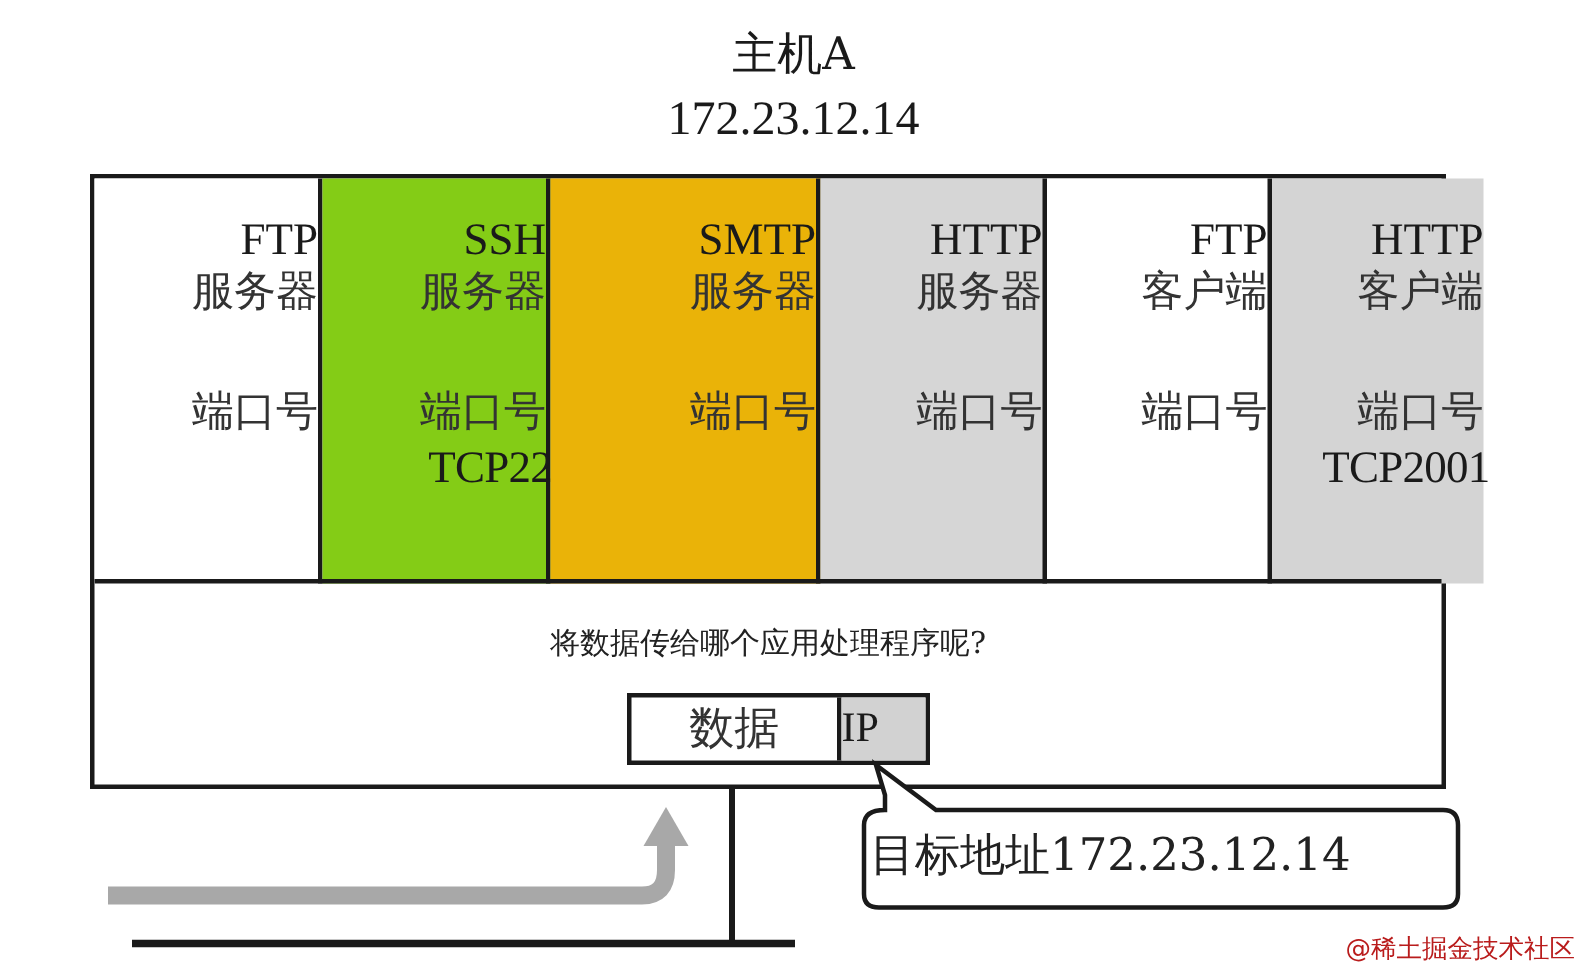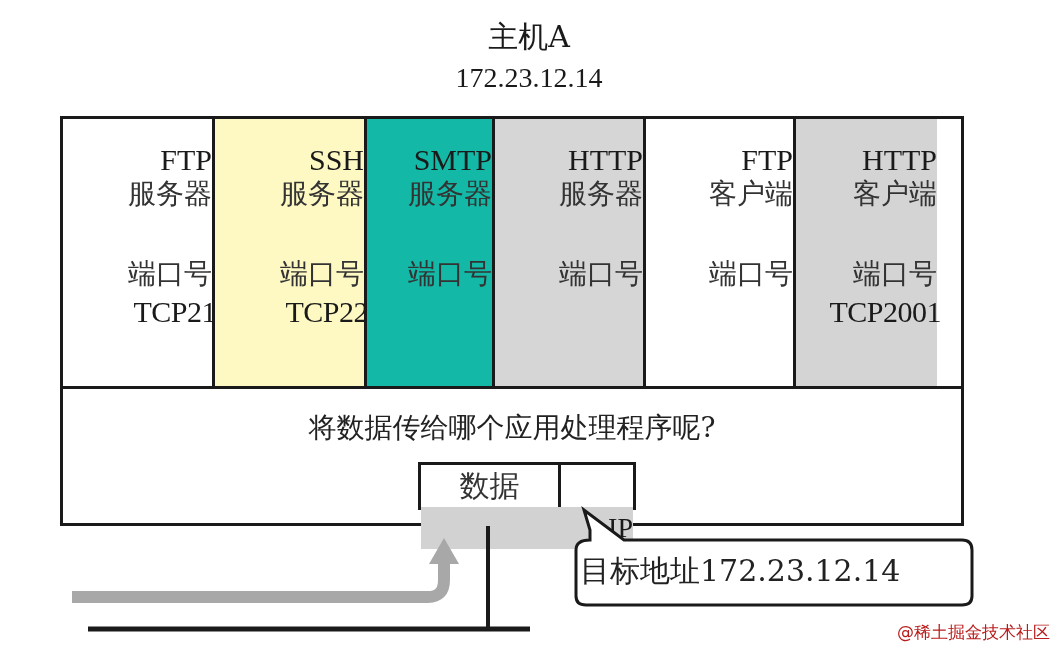--- a/index.html
+++ b/index.html
@@ -2,73 +2,72 @@
 <html><head>
   <meta charset="utf-8">
   <style>
     html, body { margin: 0; padding: 0; background: #ffffff; }
     body { width: 1058px; height: 652px; position: relative; overflow: hidden;
            font-family: "DejaVu Serif", "Liberation Serif", serif; color: #1a1a1a; }
     .abs { position: absolute; }
     .host-title { left: 0; width: 1058px; top: 20px; text-align: center;
                   font-size: 30px; line-height: 34px; }
     .host-ip { left: 0; width: 1058px; top: 60px; text-align: center;
-               font-family: "Liberation Serif", serif; font-size: 28px; line-height: 36px; }
+               font-family: "Liberation Serif", serif; font-size: 32px; line-height: 36px; }
     .outer { left: 60px; top: 116px; width: 904px; height: 410px;
              border: 3px solid #1a1a1a; box-sizing: border-box; }
     .apps { left: 63px; top: 119px; height: 270px; display: flex; }
     .app { box-sizing: border-box; height: 270px; border-right: 3px solid #1a1a1a;
            text-align: right; position: relative; }
     .app:last-child { border-right: none; }
     .app .name { position: absolute; left: 0; right: 0; top: 26px;
                  font-family: "Liberation Serif", serif; font-size: 30px; line-height: 30px; }
     .app .role { position: absolute; left: 0; right: 0; top: 58px;
                  font-size: 28px; line-height: 34px; color: #333; }
     .app .plabel { position: absolute; left: 0; right: 0; top: 138px;
                    font-size: 28px; line-height: 34px; color: #333; }
     .app .port { position: absolute; left: -4px; right: -4px; top: 176px;
                  font-family: "Liberation Serif", serif; font-size: 30px; line-height: 34px;
                  letter-spacing: -0.5px; white-space: nowrap; }
     .divider { left: 63px; top: 386px; width: 898px; height: 3px; background: #1a1a1a; }
     .question { left: 63px; width: 898px; top: 410px; text-align: center;
-                font-size: 28px; line-height: 36px; color: #222; }
-    .packet { left: 418px; top: 462px; width: 218px; height: 48px;
-              border: 3px solid #1a1a1a; box-sizing: border-box; display: flex; flex-direction: column; }
+                font-size: 20px; line-height: 36px; color: #222; }
+    .packet { left: 418px; top: 462px; width: 202px; height: 48px;
+              border: 3px solid #1a1a1a; box-sizing: border-box; display: flex; }
     .packet .data-cell { width: 137px; border-right: 3px solid #1a1a1a; text-align: center;
                          font-size: 30px; line-height: 42px; color: #333; }
-    .packet .ip-cell { flex: 1; text-align: right; font-family: "Liberation Serif", serif;
+    .packet .ip-cell { flex: 1; text-align: left; font-family: "Liberation Serif", serif;
                        font-size: 28px; line-height: 42px; }
     .callout-text { left: 580px; top: 545px; width: 390px; text-align: left;
                     font-size: 30px; line-height: 52px; color: #222; white-space: nowrap; }
     .watermark { right: 8px; bottom: 8px; font-size: 17px; color: #b91c1c;
                  font-family: "DejaVu Sans", sans-serif; }
     svg.overlay { position: absolute; left: 0; top: 0; }
   </style>
 </head>
 <body>
 
 <div class="abs host-title">主机A</div>
 <div class="abs host-ip">172.23.12.14</div>
 
 <div class="abs outer"></div>
 
 <div class="abs apps">
   <div class="app" style="width: 152px; background: rgb(255, 255, 255);">
     <div class="name">FTP</div>
     <div class="role">服务器</div>
     <div class="plabel">端口号</div>
-    <div class="port">TCP21</div>
   </div>
-  <div class="app" style="width: 152px; background: #fef9c3;">
+  <div class="app" style="width: 152px; background: #84cc16;">
     <div class="name">SSH</div>
     <div class="role">服务器</div>
     <div class="plabel">端口号</div>
     <div class="port">TCP22</div>
   </div>
-  <div class="app" style="width: 128px; background: #14b8a6;">
+  <div class="app" style="width: 180px; background: #eab308;">
     <div class="name">SMTP</div>
     <div class="role">服务器</div>
     <div class="plabel">端口号</div>
   </div>
   <div class="app" style="width: 151px; background: rgb(214, 214, 214);">
     <div class="name">HTTP</div>
     <div class="role">服务器</div>
     <div class="plabel">端口号</div>
   </div>
   <div class="app" style="width: 150px; background: rgb(255, 255, 255);">

